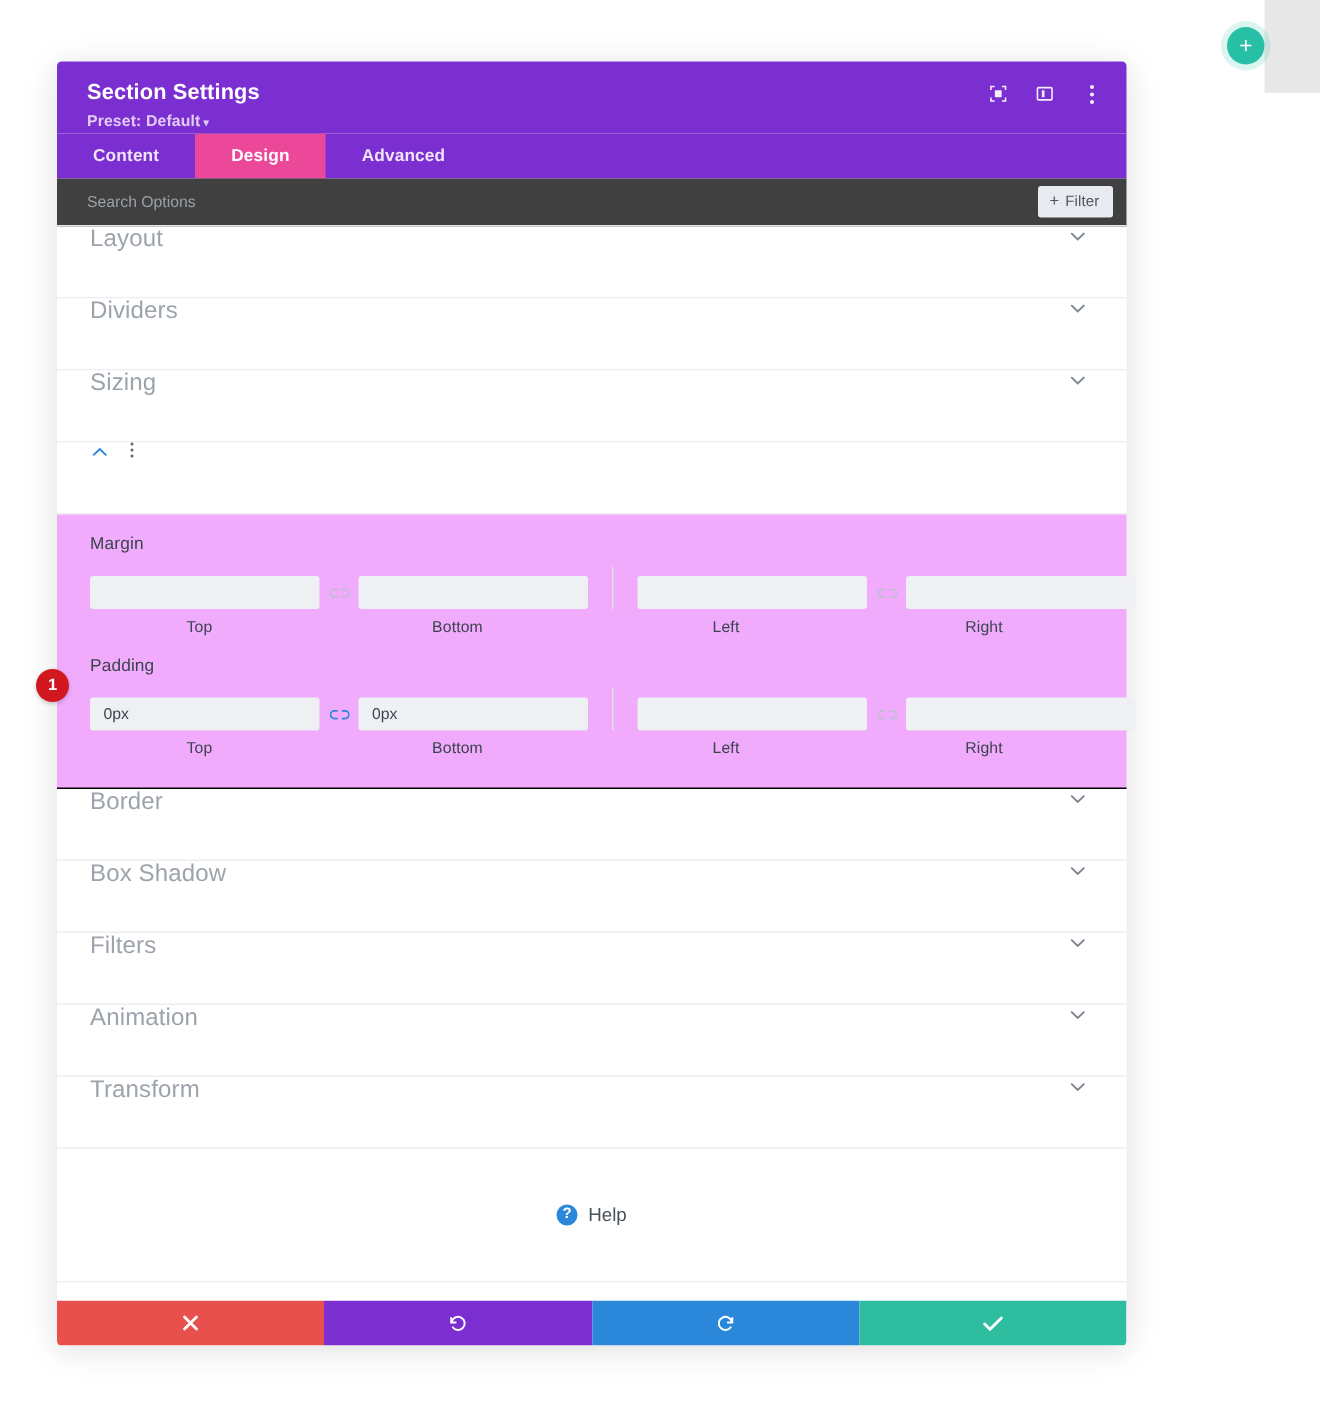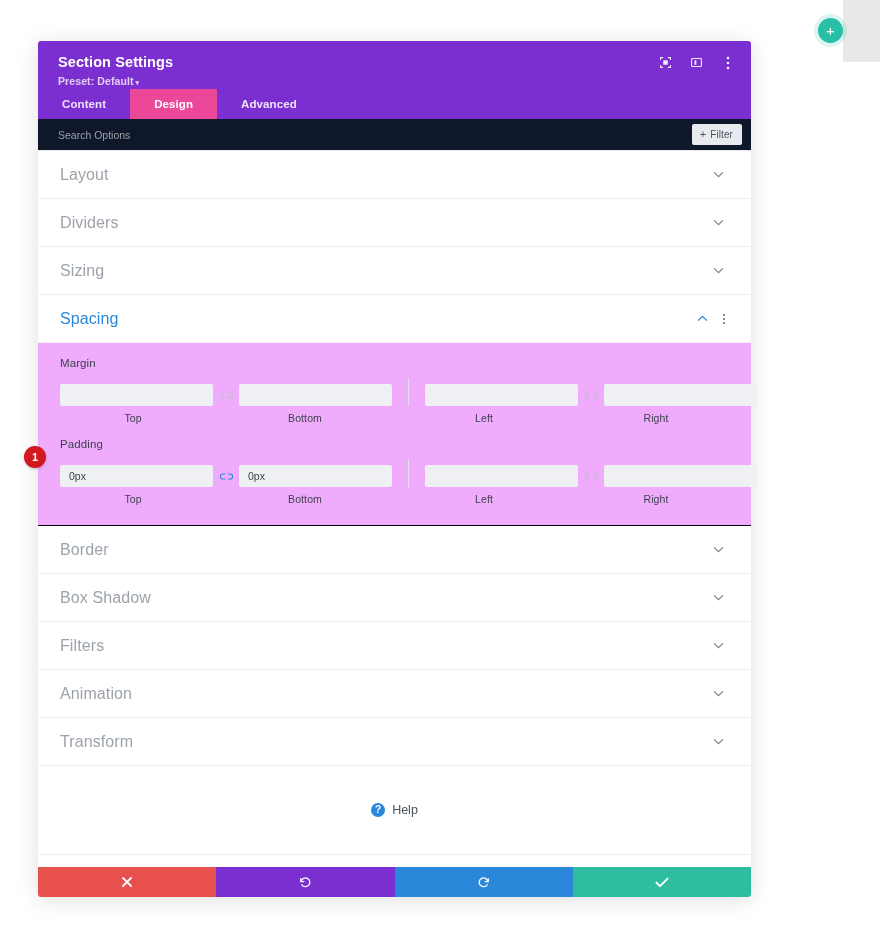--- a/index.html
+++ b/index.html
@@ -127,21 +127,21 @@
     letter-spacing: 0.1px;
   }
   .tab.active {
     background: #ec4899;
     color: #ffffff;
   }
 
   
   .search-row {
     height: 31px;
-    background: #0f172a;
+    background: #404040;
     border-bottom: 1px solid #e7e9ed;
     display: flex;
     align-items: center;
     padding: 0 9px 0 20px;
     position: relative;
   }
   .search-input {
     border: 0;
     background: transparent;
     outline: none;
@@ -166,21 +166,21 @@
     gap: 4px;
     letter-spacing: 0.1px;
   }
   .filter-btn .fplus { font-size: 11px; line-height: 1; }
 
   
   .acc-row {
     height: 47px;
     border-bottom: 1px solid #eceef1;
     display: flex;
-    align-items: center;
+    align-items: flex-start;
     padding: 0 26px 0 22px;
     cursor: pointer;
     background: #ffffff;
   }
   .acc-label {
     flex: 1;
     font-size: 16px;
     color: #9da3ab;
     letter-spacing: 0.1px;
   }
@@ -425,21 +425,20 @@
   <div class="acc-row">
     <span class="acc-label">Sizing</span>
     <span class="chev">
       <svg width="11" height="7" viewBox="0 0 12 8" fill="none" stroke="currentColor" stroke-width="1.5">
           <path d="M1 1.6L6 6.4L11 1.6"></path>
         </svg>
     </span>
   </div>
 
   <div class="acc-row open">
-    <span class="acc-label">Spacing</span>
     <span class="chev">
       <svg width="11" height="7" viewBox="0 0 12 8" fill="none" stroke="currentColor" stroke-width="1.5">
           <path d="M1 6.4L6 1.6L11 6.4"></path>
         </svg>
     </span>
     <span class="kebab">
       <i></i>
         <i></i>
         <i></i>
     </span>

